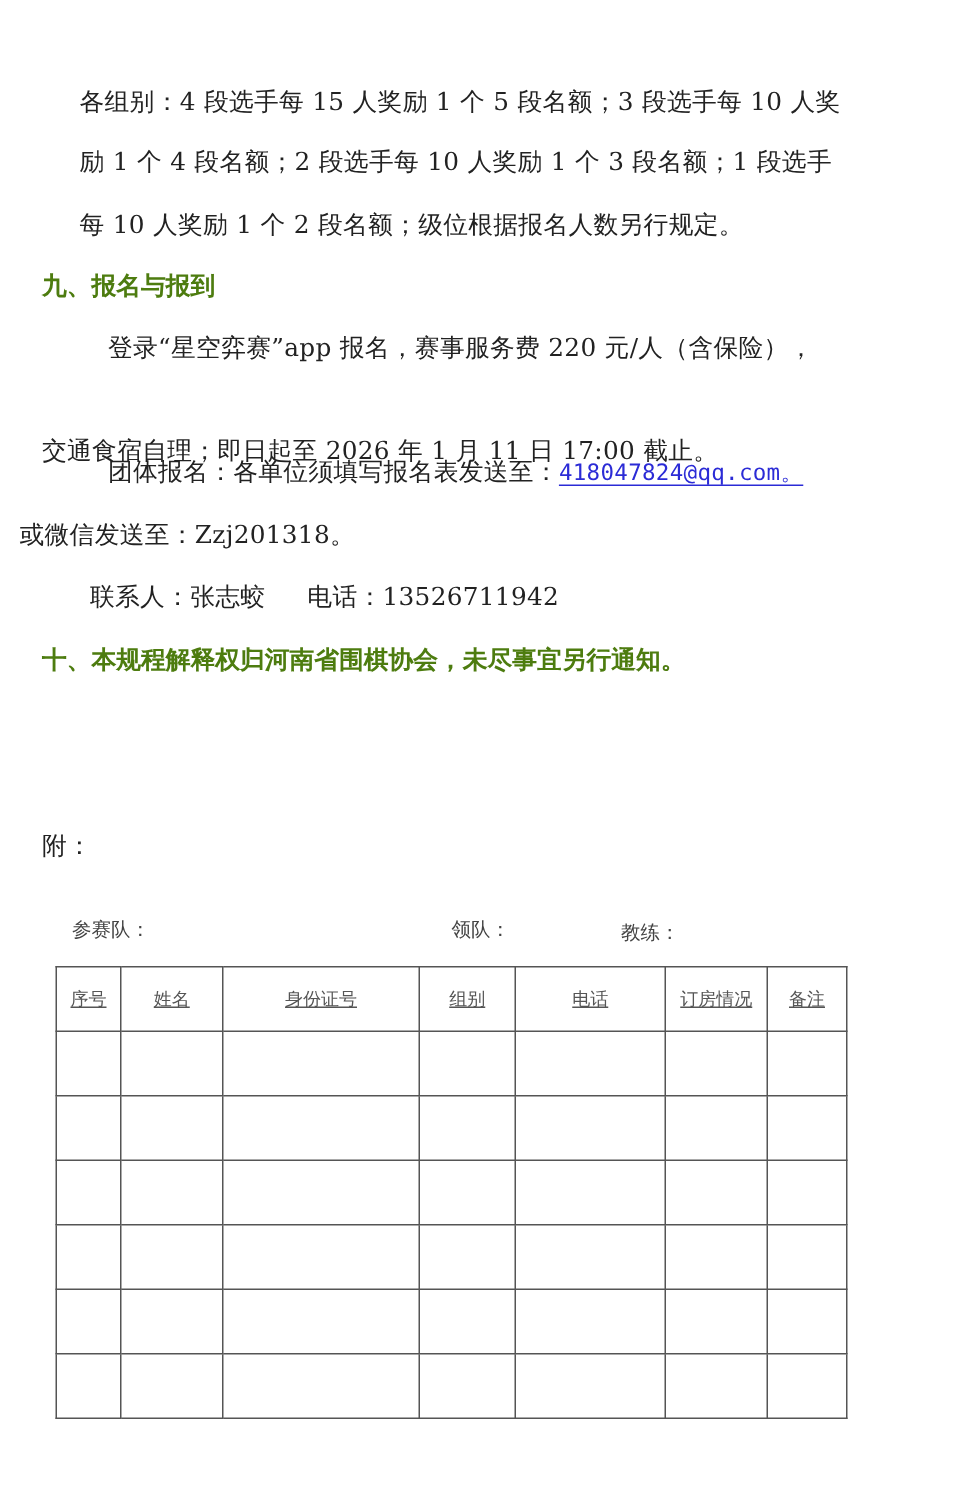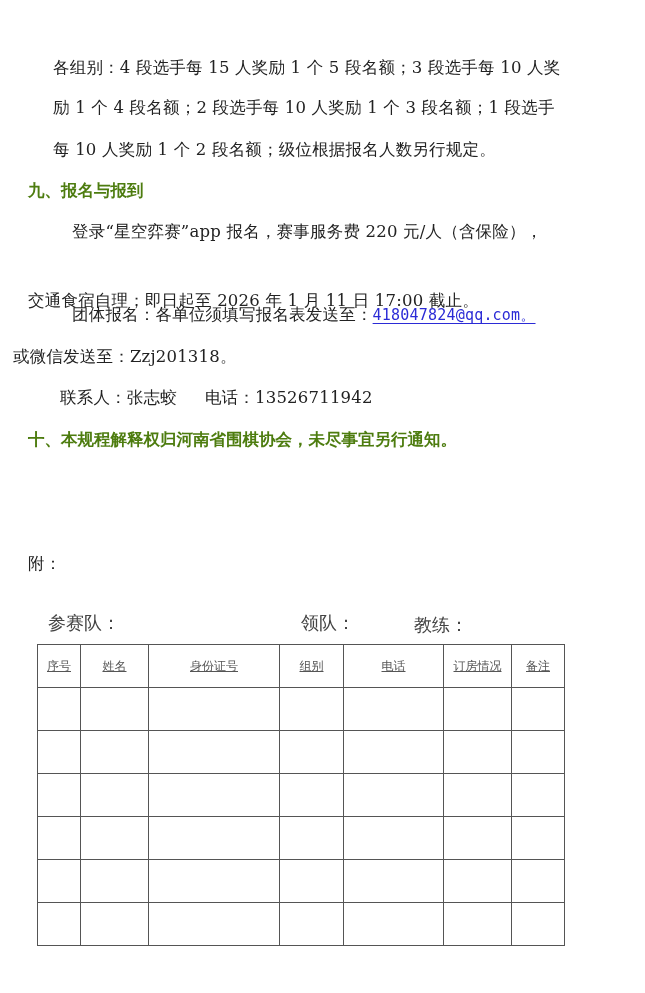--- a/index.html
+++ b/index.html
@@ -13,21 +13,21 @@
     font-size: 16.5px; line-height: 22px; letter-spacing: 0.2px;
   }
   .heading {
     position: absolute; white-space: nowrap;
     font-family: "DejaVu Sans", "Liberation Sans", sans-serif;
     font-weight: bold; font-size: 16.5px; line-height: 22px; color: #4d7c0f;
   }
   .link { color: #2b2bd6; text-decoration: underline; text-underline-offset: 3px; }
   .gap { display: inline-block; width: 28px; }
   .annex-meta {
-    position: absolute; font-size: 18px; color: #444; white-space: nowrap;
+    position: absolute; font-size: 13px; color: #444; white-space: nowrap;
   }
   table.reg {
     position: absolute; left: 37px; top: 644px;
     border-collapse: collapse; table-layout: fixed;
   }
   table.reg td, table.reg th {
     border: 1.3px solid #555; padding: 0;
     font-weight: normal; font-size: 12px; color: #555;
   }
   table.reg th { height: 42px; text-align: center; vertical-align: middle; text-decoration: underline; }

